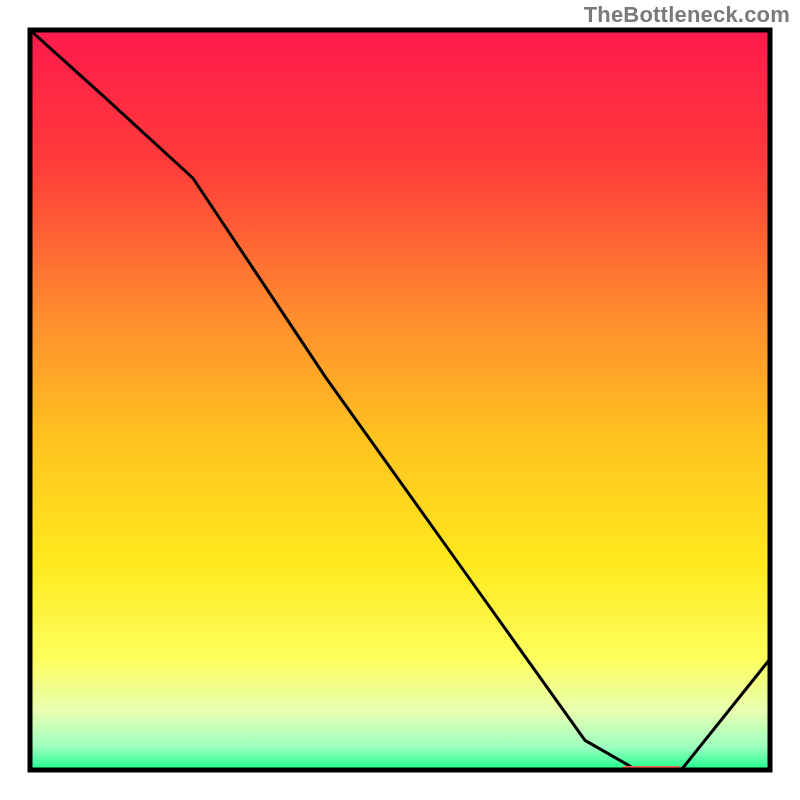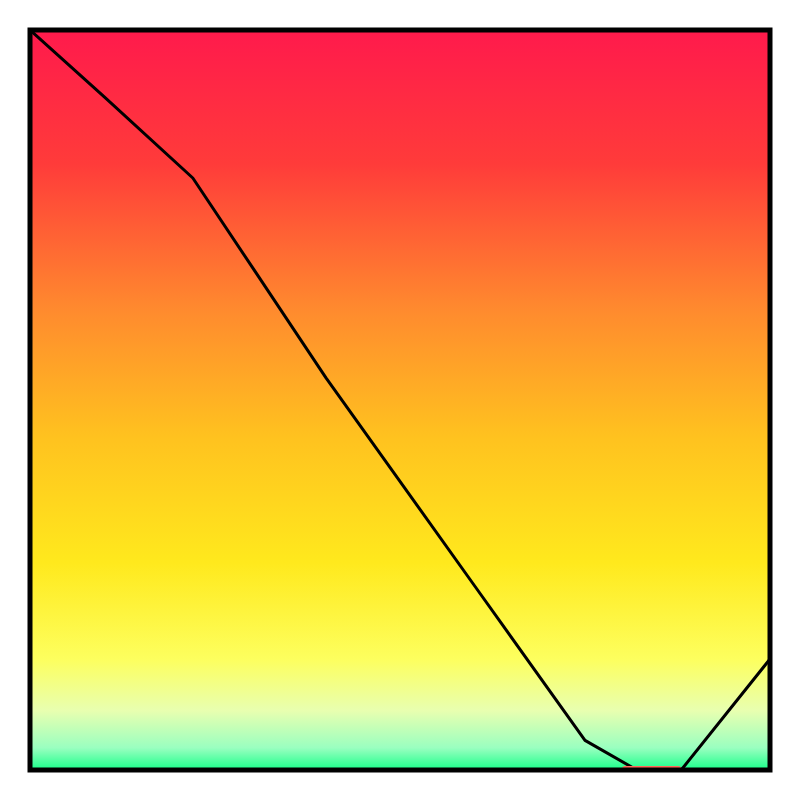--- a/index.html
+++ b/index.html
@@ -25,20 +25,21 @@
     letter-spacing: 0.2px;
   }
   svg {
     display: block;
   }
 </style>
 </head>
 <body>
 <div class="wrap">
 
+  <div class="watermark">TheBottleneck.com</div>
 
   <svg id="chart-svg" width="800" height="800" viewBox="0 0 800 800">
     <defs>
       <linearGradient id="bg-grad" x1="0" y1="0" x2="0" y2="1">
           <stop offset="0%" stop-color="#ff1a4c"></stop>
           <stop offset="18%" stop-color="#ff3b3a"></stop>
           <stop offset="38%" stop-color="#ff8b2e"></stop>
           <stop offset="55.00000000000001%" stop-color="#ffc21f"></stop>
           <stop offset="72%" stop-color="#ffe91d"></stop>
           <stop offset="85%" stop-color="#fdff5e"></stop>

